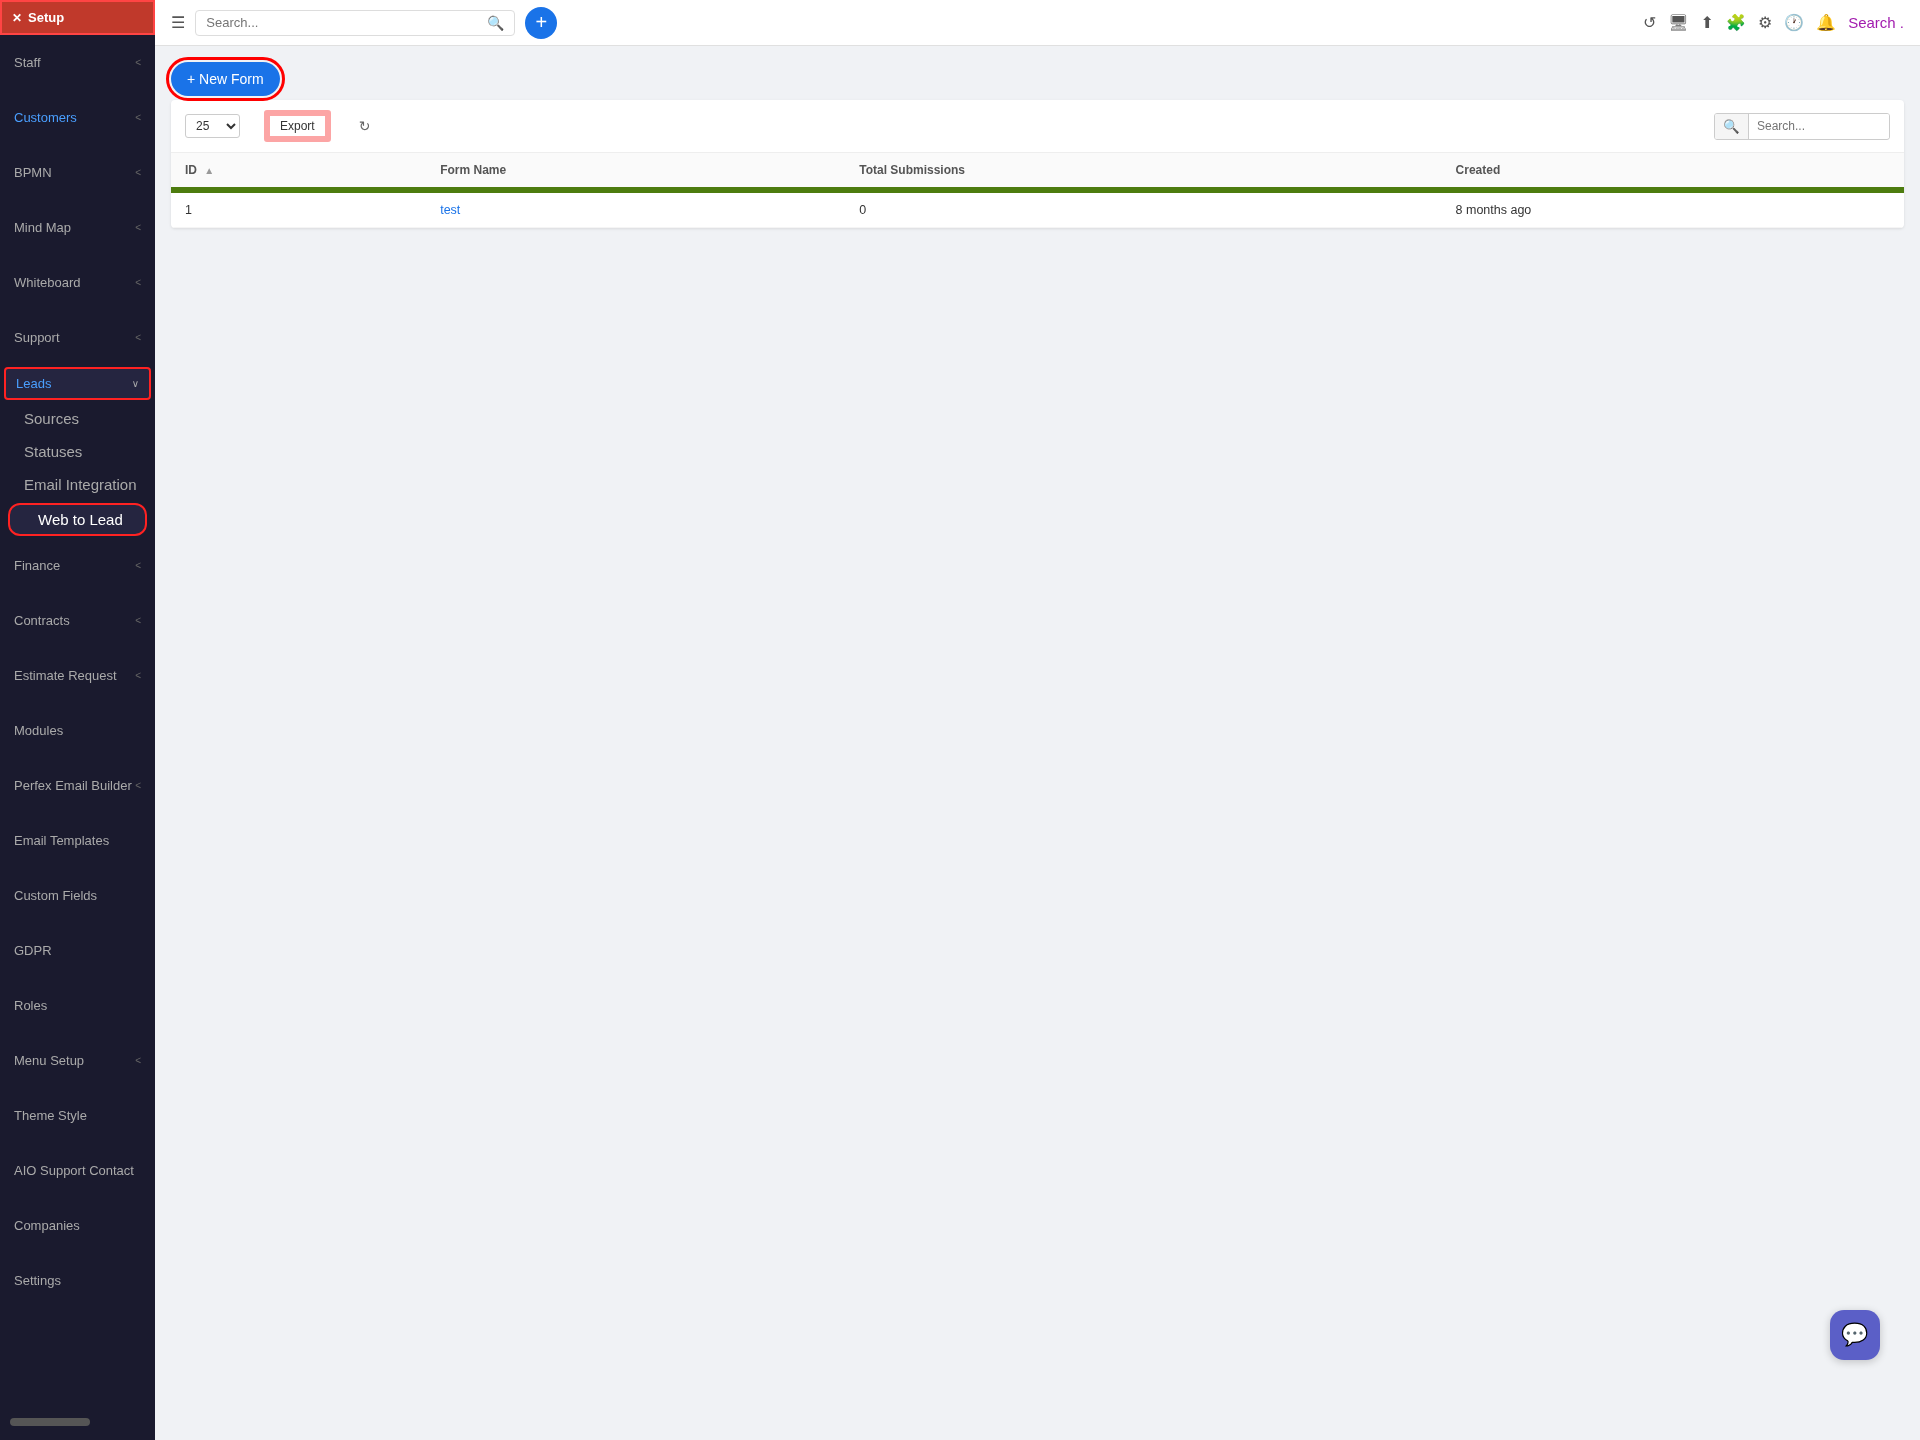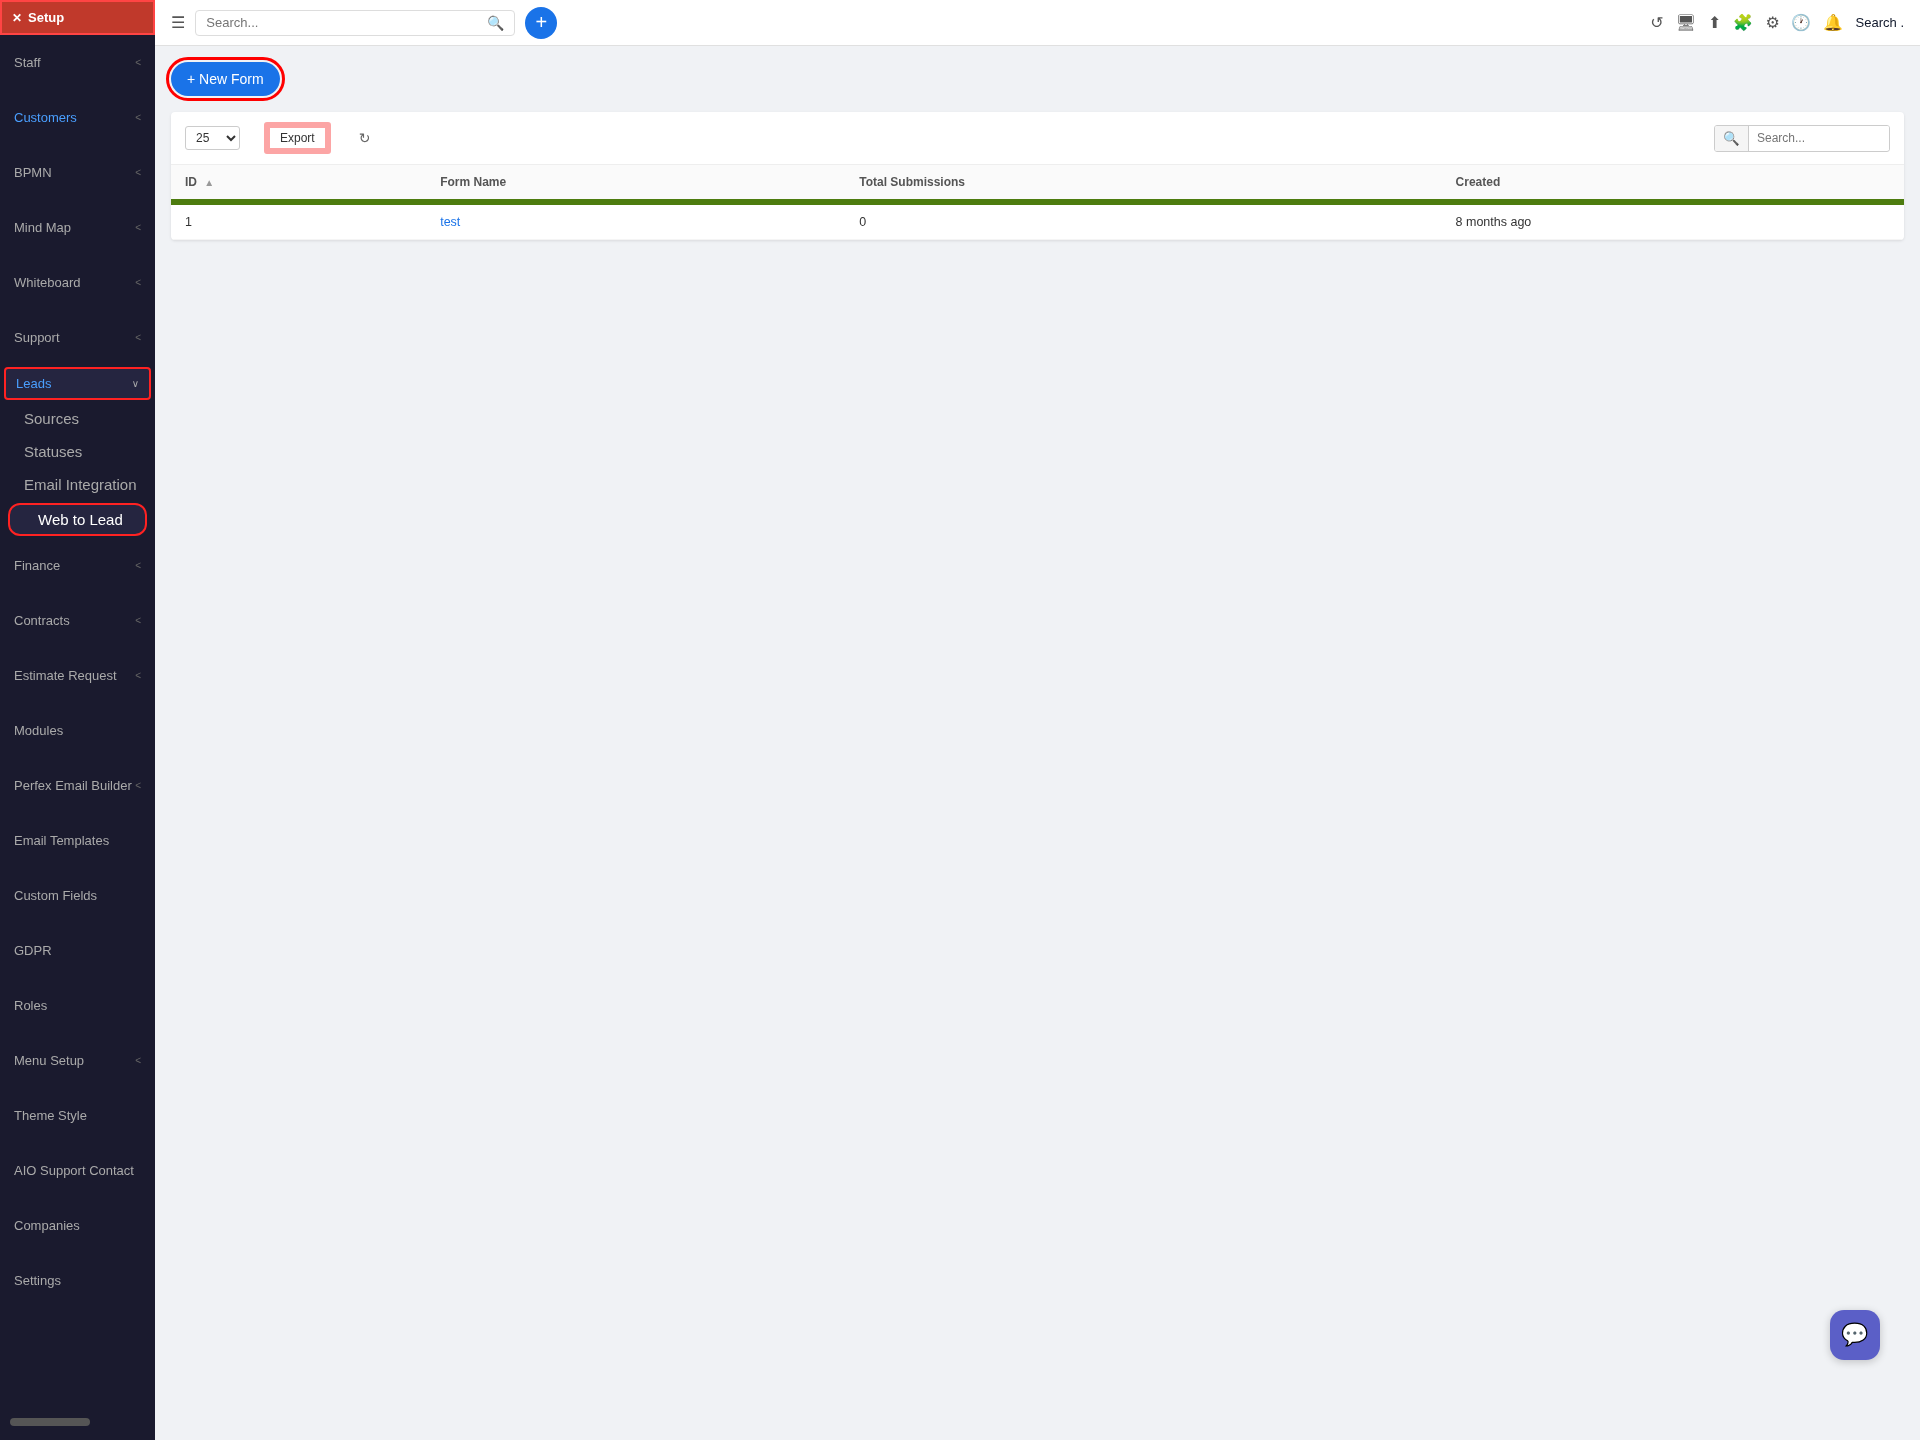--- a/index.html
+++ b/index.html
@@ -120,22 +120,22 @@
       display: flex;
       align-items: center;
       gap: 12px;
     }
     .topbar-icon {
       color: #555;
       font-size: 16px;
       cursor: pointer;
     }
     .topbar-search-text {
-      font-size: 13px;
-      color: #0f172a;
+      font-size: 15px;
+      color: #a21caf;
       cursor: pointer;
     }
 
     
     .content {
       flex: 1;
       padding: 16px;
       overflow-y: auto;
       background: #f0f2f5;
     }
@@ -145,21 +145,21 @@
       background: #1a73e8;
       color: white;
       border: none;
       padding: 9px 16px;
       border-radius: 20px;
       font-size: 14px;
       cursor: pointer;
       display: inline-flex;
       align-items: center;
       gap: 6px;
-      margin-bottom: 16px;
+      margin-bottom: 4px;
       outline: 3px solid #ff0000;
       outline-offset: 2px;
     }
 
     
     .table-card {
       background: white;
       border-radius: 4px;
       box-shadow: 0 1px 3px rgba(0,0,0,0.1);
       overflow: hidden;

